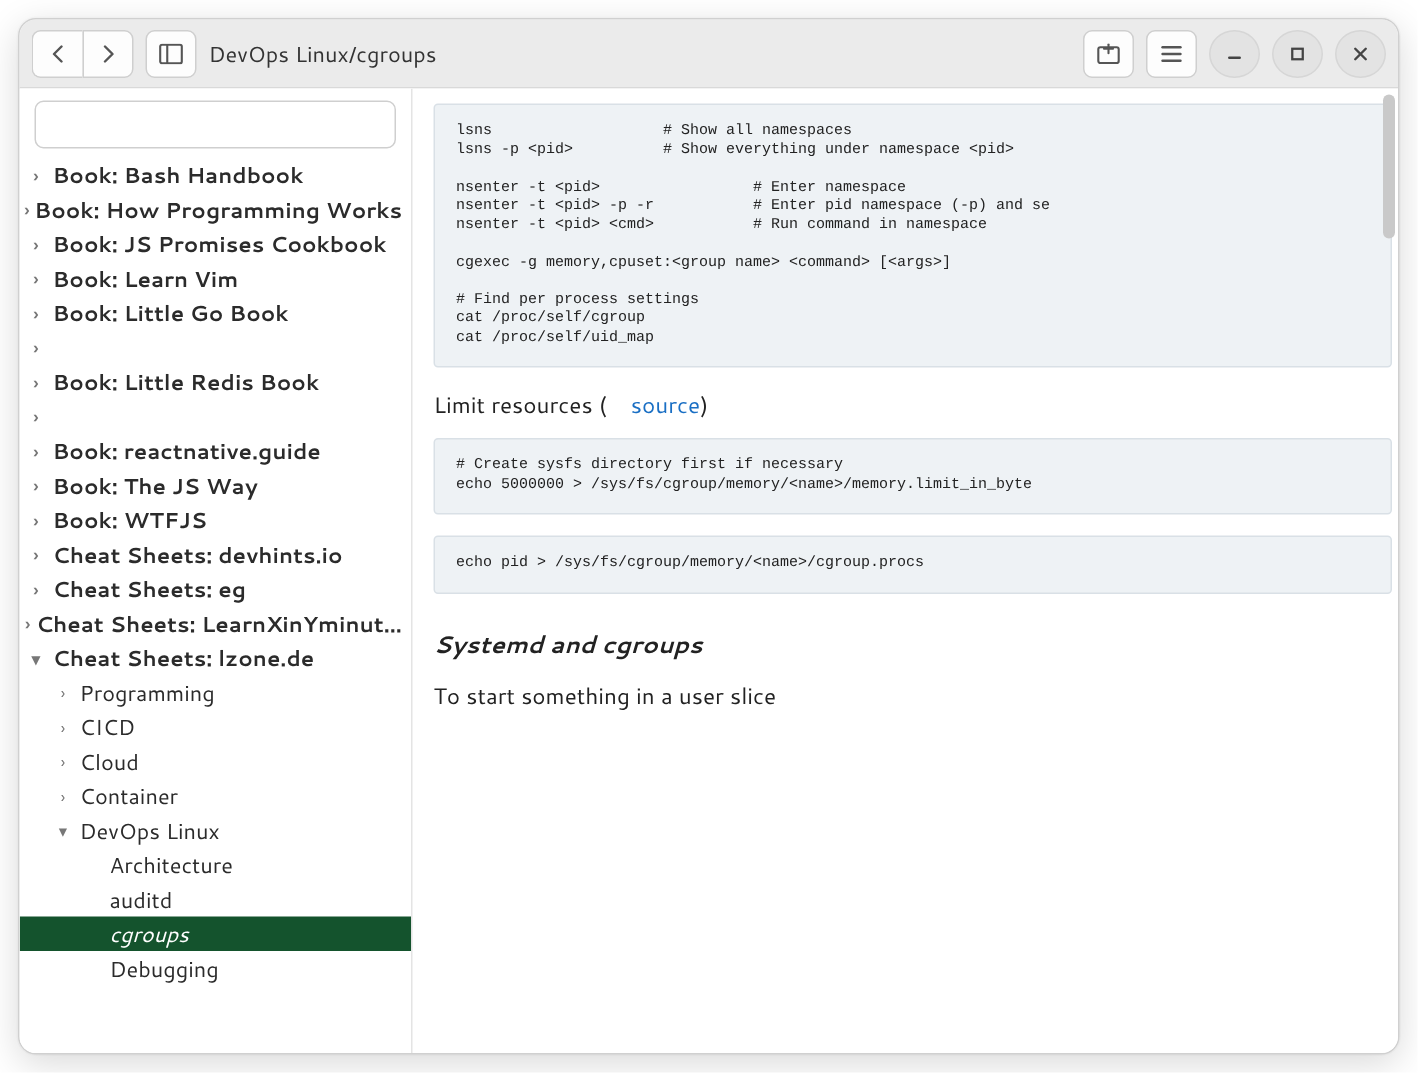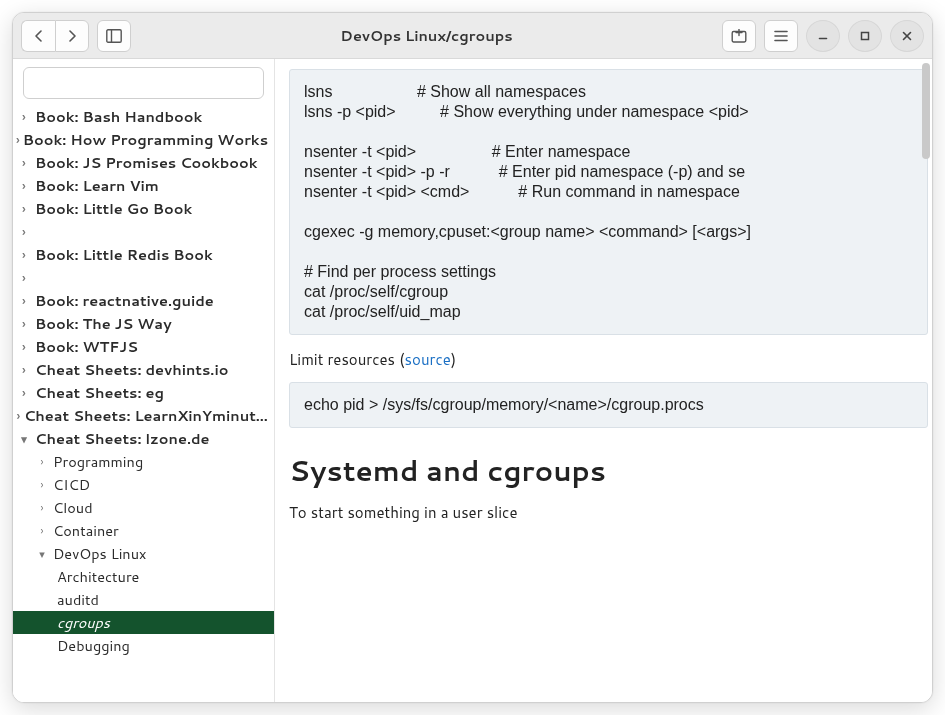--- a/index.html
+++ b/index.html
@@ -35,22 +35,22 @@
     border-radius: 6px;
     display: flex; align-items: center; justify-content: center;
     color: #3a3a3a;
     font-size: 14px;
   }
   .tbtn.round { width: 32px; border-radius: 50%; background:#e3e3e3; border:1px solid #d6d6d6;}
   .tbtn.join-left { border-top-right-radius:0; border-bottom-right-radius:0; border-right:none;}
   .tbtn.join-right{ border-top-left-radius:0; border-bottom-left-radius:0;}
   .nav-group { display:flex; }
   .title {
-    flex:1; text-align:center;
-    font-weight:700; color:#333; font-size:14.5px;
+    flex:1; text-align:left;
+    font-weight:400; color:#333; font-size:14.5px;
   }
   .right-group { display:flex; gap:8px; align-items:center;}
   
   .body {
     flex:1; display:flex; overflow:hidden; background:#fff;
   }
   .sidebar {
     width: 262px; border-right:1px solid #e4e4e4;
     display:flex; flex-direction:column;
     background:#fff;
@@ -75,46 +75,46 @@
     display:flex; align-items:center; gap:2px;
     height:23px; padding:0 6px 0 2px;
     white-space:nowrap; overflow:hidden; text-overflow:ellipsis;
     cursor:default;
   }
   .tree-row .chev { width:18px; text-align:center; color:#777; font-size:11px;}
   .tree-row.bold { font-weight:700; }
   .tree-row.selected { background:#14532d; color:#fff;font-style:italic; }
   .tree-row.selected .chev { color:#fff; }
   .indent-1 { padding-left: 20px; }
-  .indent-2 { padding-left: 24px; }
+  .indent-2 { padding-left: 40px; }
   .content {
     flex:1; overflow:auto; padding:10px 4px 12px 14px;
     color:#222;
     position:relative;
   }
   .content h2.cli {
     font-size:26px; font-weight:800; margin:4px 0 18px 0; color:#222;
   }
   .content h2.sys {
-    font-size:28px; font-weight:800; margin:22px 0 12px 0; color:#222;
+    font-size:16px; font-weight:800; margin:22px 0 12px 0; color:#222;font-style:italic;
   }
   pre.code {
     background:#eef2f5;
     border:1px solid #d9e0e6;
     border-radius:3px;
     padding:12px 14px;
-    font-family: Liberation Sans, sans-serif;
-    font-size:16px; line-height:1.25;
+    font-family: Liberation Mono, monospace;
+    font-size:10px; line-height:1.25;
     color:#222;
     margin:0 0 14px 0;
     overflow-x:hidden;
     white-space:pre;
   }
   p.body-text { font-size:15px; margin:6px 0 12px 0; }
-  a.link { color:#1a6fc4; text-decoration:none; }
+  a.link { color:#1a6fc4; text-decoration:none;margin-left:16px; }
   .scrollbar {
     position:absolute; right:2px; top:4px; width:8px; height:96px;
     background:#c9c9c9; border-radius:4px;
   }
   
   svg { display:block; }
 </style>
 </head>
 <body>
 
@@ -294,19 +294,21 @@
 nsenter -t &lt;pid&gt; &lt;cmd&gt;           # Run command in namespace
 
 cgexec -g memory,cpuset:&lt;group name&gt; &lt;command&gt; [&lt;args&gt;]
 
 # Find per process settings
 cat /proc/self/cgroup
 cat /proc/self/uid_map</pre>
       <p class="body-text">
         <span>Limit resources (</span><a href="#" class="link">source</a><span>)</span>
       </p>
+      <pre class="code"># Create sysfs directory first if necessary
+echo 5000000 &gt; /sys/fs/cgroup/memory/&lt;name&gt;/memory.limit_in_byte</pre>
       <pre class="code">echo pid &gt; /sys/fs/cgroup/memory/&lt;name&gt;/cgroup.procs</pre>
       <h2 class="sys">Systemd and cgroups</h2>
       <p class="body-text">To start something in a user slice</p>
     </div>
 
   </div>
 </div>
 
 </body></html>

